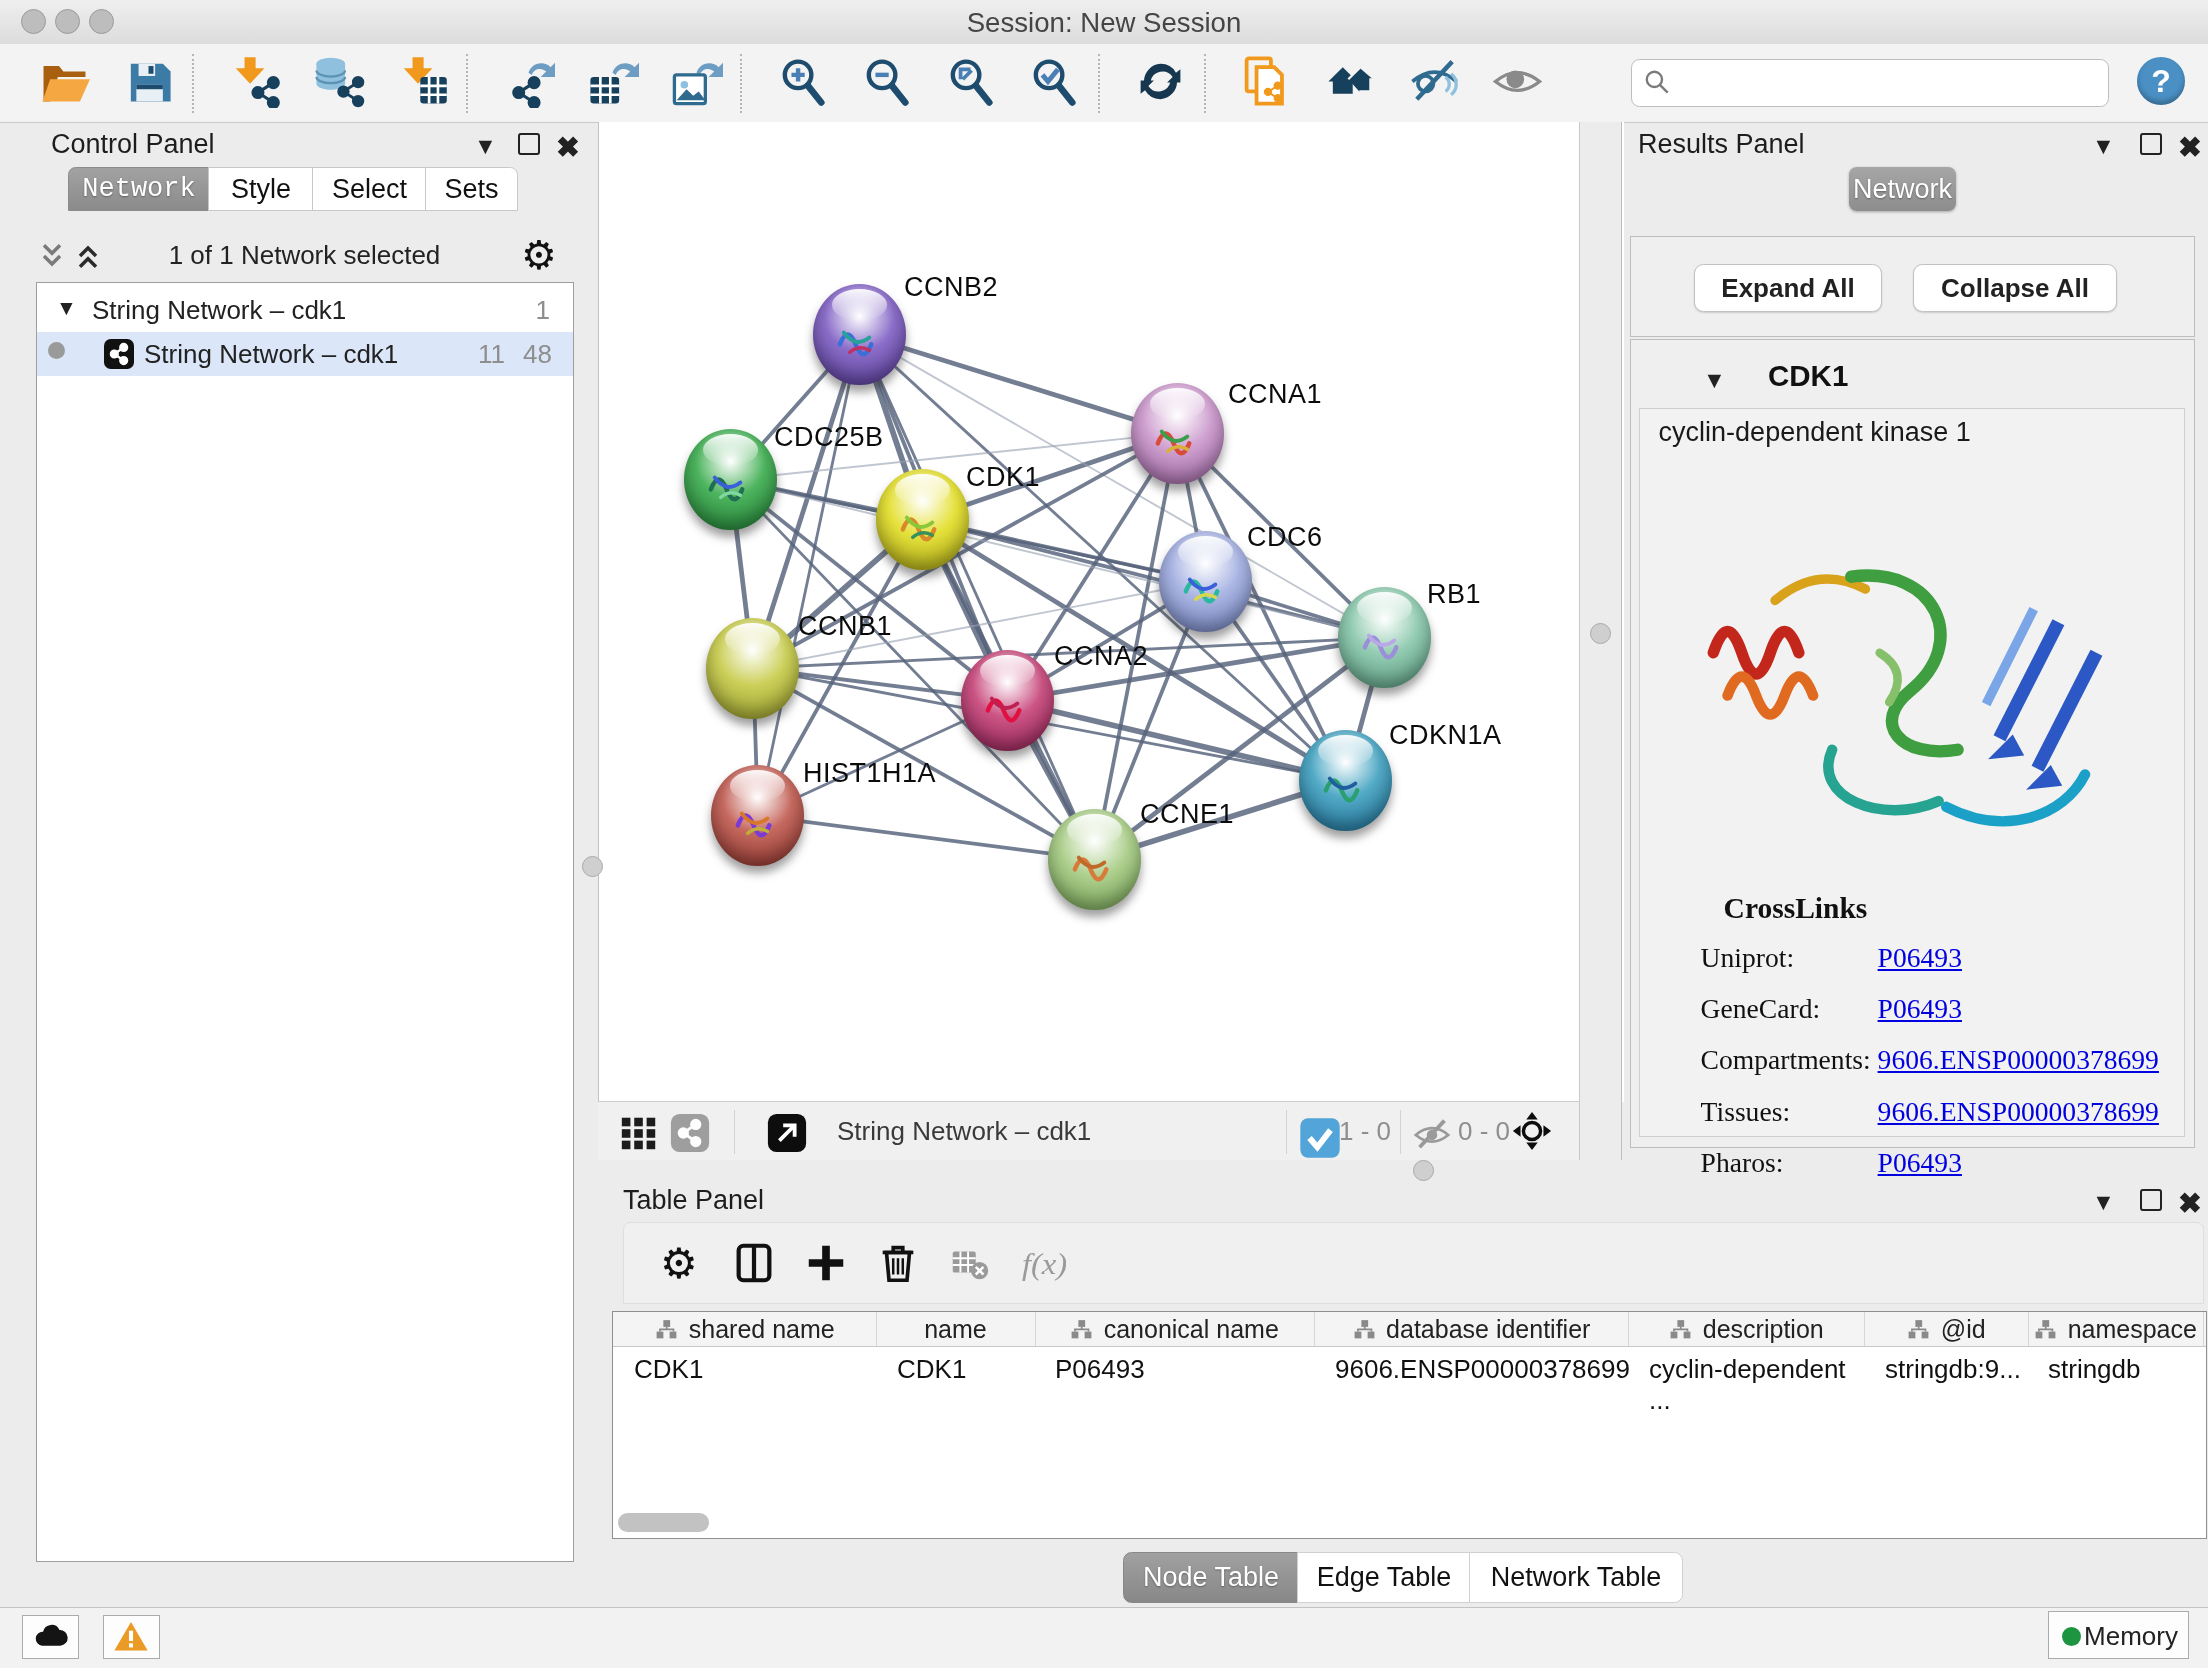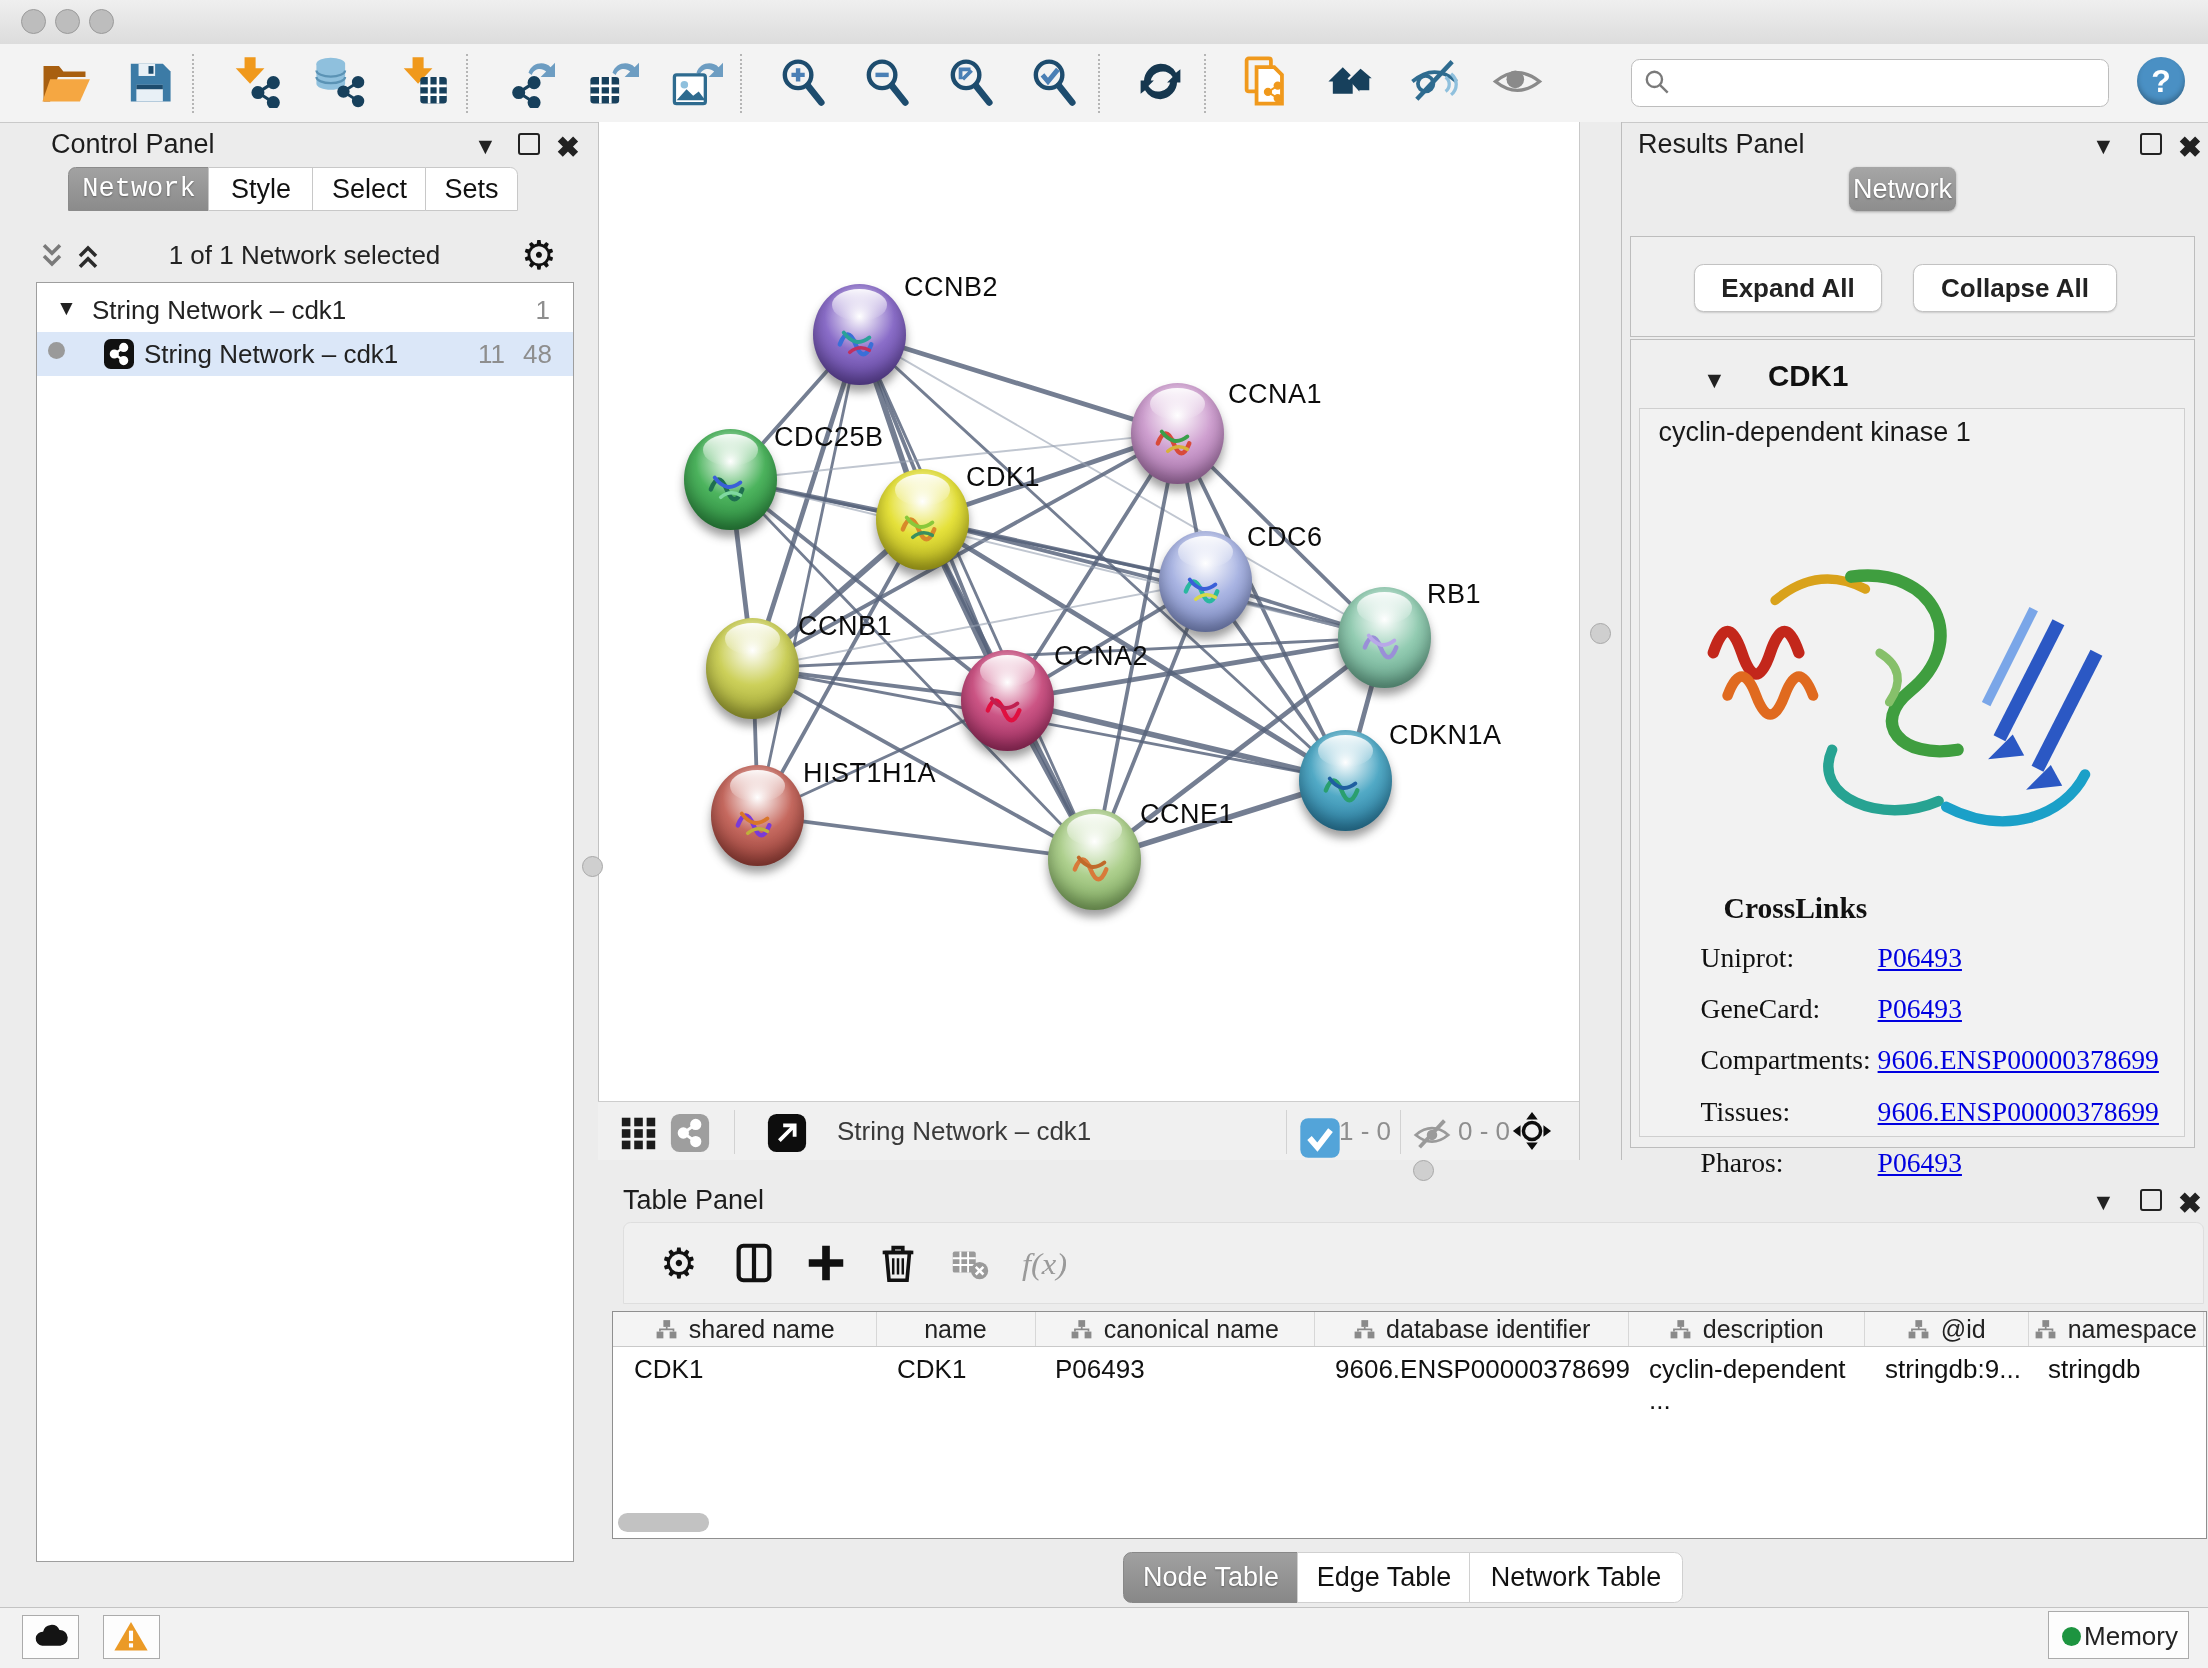--- a/index.html
+++ b/index.html
@@ -33,21 +33,21 @@
        text-shadow:0 1px 1.9px rgba(0,0,0,.35);font-family:Liberation Mono, monospace;}
   .treebox{position:absolute;left:36px;top:282px;width:536px;height:1278px;background:#fff;
            border:1.9px solid #9e9e9e;}
   .trow{position:absolute;left:0;width:100%;height:44px;font-size:26px;}
   .trow .cnt{position:absolute;color:#8e8e8e;}
   .selrow{background:#dbe7f8;}
   .sharesq{position:absolute;width:30px;height:30px;border-radius:6.7px;background:#111;}
   .sharesq svg{width:30px;height:30px;}
   
   #canvas{position:absolute;left:598px;top:122px;width:981px;height:980px;background:#fff;
-          border-left:1px solid #c2c2c2;}
+          border-left:1px solid #c2c2c2;padding-left:44px;}
   #edgesvg{position:absolute;left:0;top:0;}
   .node{position:absolute;width:93px;height:101px;border-radius:50%;
         box-shadow:inset 0 -7.6px 15px rgba(0,0,0,.28);
         filter:drop-shadow(0 7.6px 4.8px rgba(40,40,40,.45));}
   .node:before{content:"";position:absolute;left:20%;top:5%;width:60%;height:32%;border-radius:50%;
         background:linear-gradient(rgba(255,255,255,.95),rgba(255,255,255,0));}
   .node svg{position:absolute;left:17px;top:25px;width:59px;height:59px;}
   .nlabel{position:absolute;font-size:27px;color:#0b0b0b;letter-spacing:0.5px;}
   
   .nav{position:absolute;left:598px;top:1101px;width:981px;height:59px;background:#f0f0f0;
@@ -103,20 +103,21 @@
 </style>
 </head>
 <body>
 
 <div id="window">
 
   <div class="titlebar">
     <div class="tlight" style="left:21px"></div>
     <div class="tlight" style="left:55px"></div>
     <div class="tlight" style="left:89px"></div>
+    <div class="wtitle">Session: New Session</div>
   </div>
 
   <div class="toolbar">
     <div id="tbicons">
         <div class="tbtn" style="left:38px"><svg viewBox="0 0 48 48">
             <path d="M5 10h14l4 5h20v5H18l-7 22H5z" fill="#a85f10"></path>
             <path d="M11 22h36l-9 20H4z" fill="#f5a742"></path>
           </svg></div>
         <div class="tbtn" style="left:122px"><svg viewBox="0 0 48 48">
             <path d="M8 8h29l7 7v27H8z" fill="#3c7ba6"></path>

